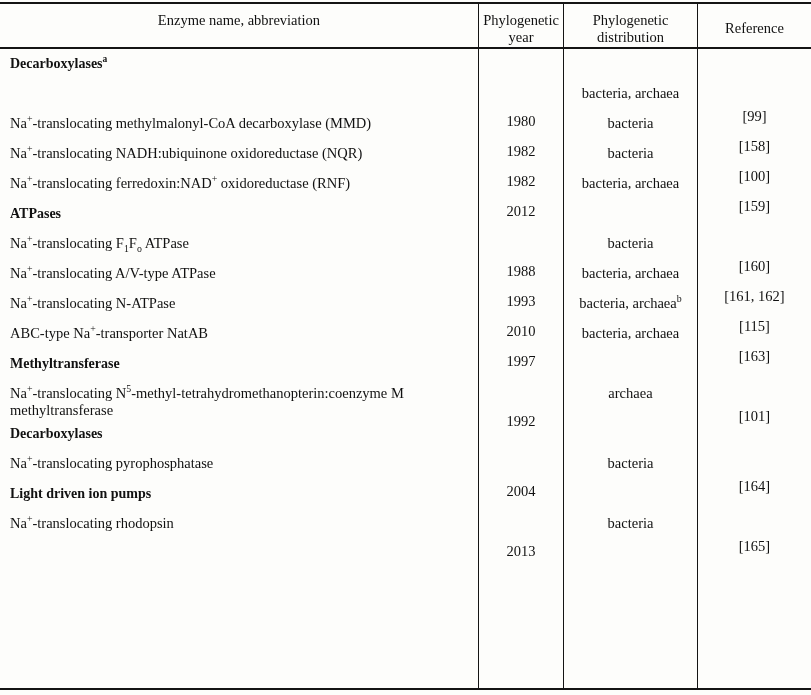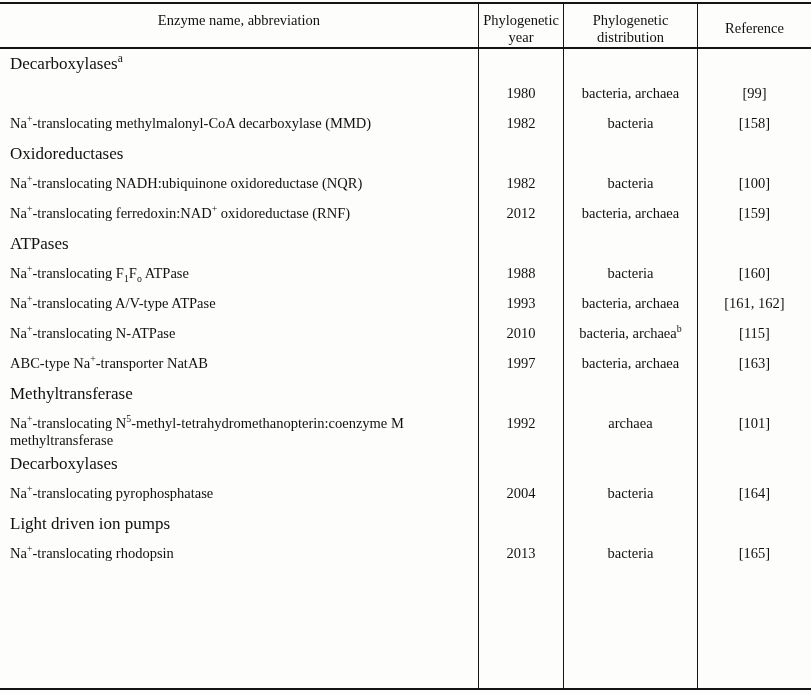--- a/index.html
+++ b/index.html
@@ -90,35 +90,37 @@
   }
   .c-name {
     left: 10px;
     width: 458px;
     text-align: left;
   }
   .c-year {
     left: 479px;
     width: 84px;
     text-align: center;
+    margin-top: 28px;
   }
   .c-dist {
     left: 564px;
     width: 133px;
     text-align: center;
   }
   .c-ref {
     left: 698px;
     width: 113px;
     text-align: center;
+    margin-top: 23px;
   }
 
   .section-title {
-    font-weight: normal;
-    font-size: 17px;
+    font-weight: bold;
+    font-size: 14px;
   }
 
   sup { font-size: 0.68em; vertical-align: super; line-height: 0; }
   sub { font-size: 0.68em; vertical-align: sub;   line-height: 0; }
 </style>
 </head>
 <body>
 
 <div class="table-wrap">
 
@@ -159,26 +161,20 @@
         <div class="cell c-dist">bacteria, archaea</div>
         <div class="cell c-ref">[99]</div>
       </div>
       <div class="row">
         <div class="cell c-name">Na<sup>+</sup>-translocating methylmalonyl-CoA decarboxylase (MMD)</div>
         <div class="cell c-year">1982</div>
         <div class="cell c-dist">bacteria</div>
         <div class="cell c-ref">[158]</div>
       </div>
       <div class="row">
-        <div class="cell c-name section-title">Oxidoreductases</div>
-        <div class="cell c-year"></div>
-        <div class="cell c-dist"></div>
-        <div class="cell c-ref"></div>
-      </div>
-      <div class="row">
         <div class="cell c-name">Na<sup>+</sup>-translocating NADH:ubiquinone oxidoreductase (NQR)</div>
         <div class="cell c-year">1982</div>
         <div class="cell c-dist">bacteria</div>
         <div class="cell c-ref">[100]</div>
       </div>
       <div class="row">
         <div class="cell c-name">Na<sup>+</sup>-translocating ferredoxin:NAD<sup>+</sup> oxidoreductase (RNF)</div>
         <div class="cell c-year">2012</div>
         <div class="cell c-dist">bacteria, archaea</div>
         <div class="cell c-ref">[159]</div>

